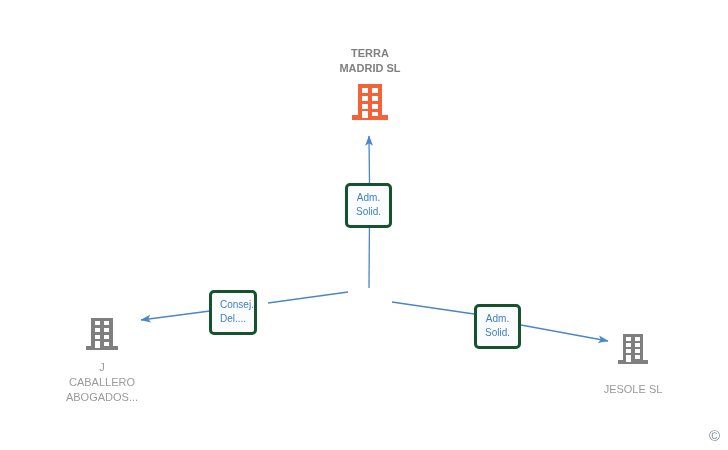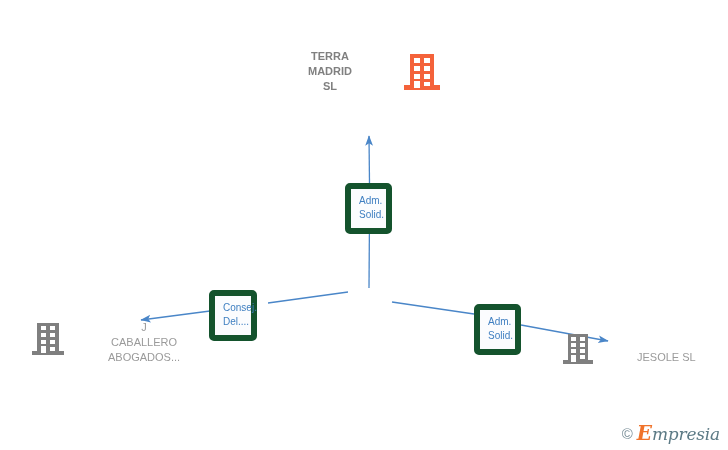--- a/index.html
+++ b/index.html
@@ -21,25 +21,24 @@
     top: 0;
     width: 728px;
     height: 450px;
     pointer-events: none;
   }
 
   
   .node {
     position: absolute;
     display: flex;
-    flex-direction: row;
+    flex-direction: column;
     align-items: center;
     width: 140px;
     margin-left: -70px;
-    gap: 44px;
   }
   .node-title {
     font-size: 11px;
     font-weight: bold;
     color: #808080;
     text-align: center;
     line-height: 15px;
     letter-spacing: 0px;
     white-space: pre-line;
   }
@@ -51,21 +50,21 @@
     white-space: pre-line;
   }
   .node-icon {
     display: block;
   }
 
   
   .rel-box {
     position: absolute;
     box-sizing: border-box;
-    border: 6px solid #14532d;
+    border: 3px solid #14532d;
     border-radius: 5px;
     background: #fbfcfe;
     color: #3f7fc1;
     font-size: 10px;
     line-height: 14px;
     text-align: center;
     padding: 5px 8px 6px 8px;
     white-space: pre-line;
     box-shadow: 0 0 0 0 rgba(0,0,0,0);
   }
@@ -188,16 +187,15 @@
 Solid.</div>
 
   <div class="rel-box" style="left:209px; top:290px; width:48px;">Consej.
 Del....</div>
 
   <div class="rel-box" style="left:474px; top:304px; width:47px;">Adm.
 Solid.</div>
 
   <div id="watermark">
     <span class="wm-c">©</span>
-    <span class="wm-text"><span class="wm-e">E</span><span>mpresia</span></span>
   </div>
 
 </div>
 
 </body></html>

